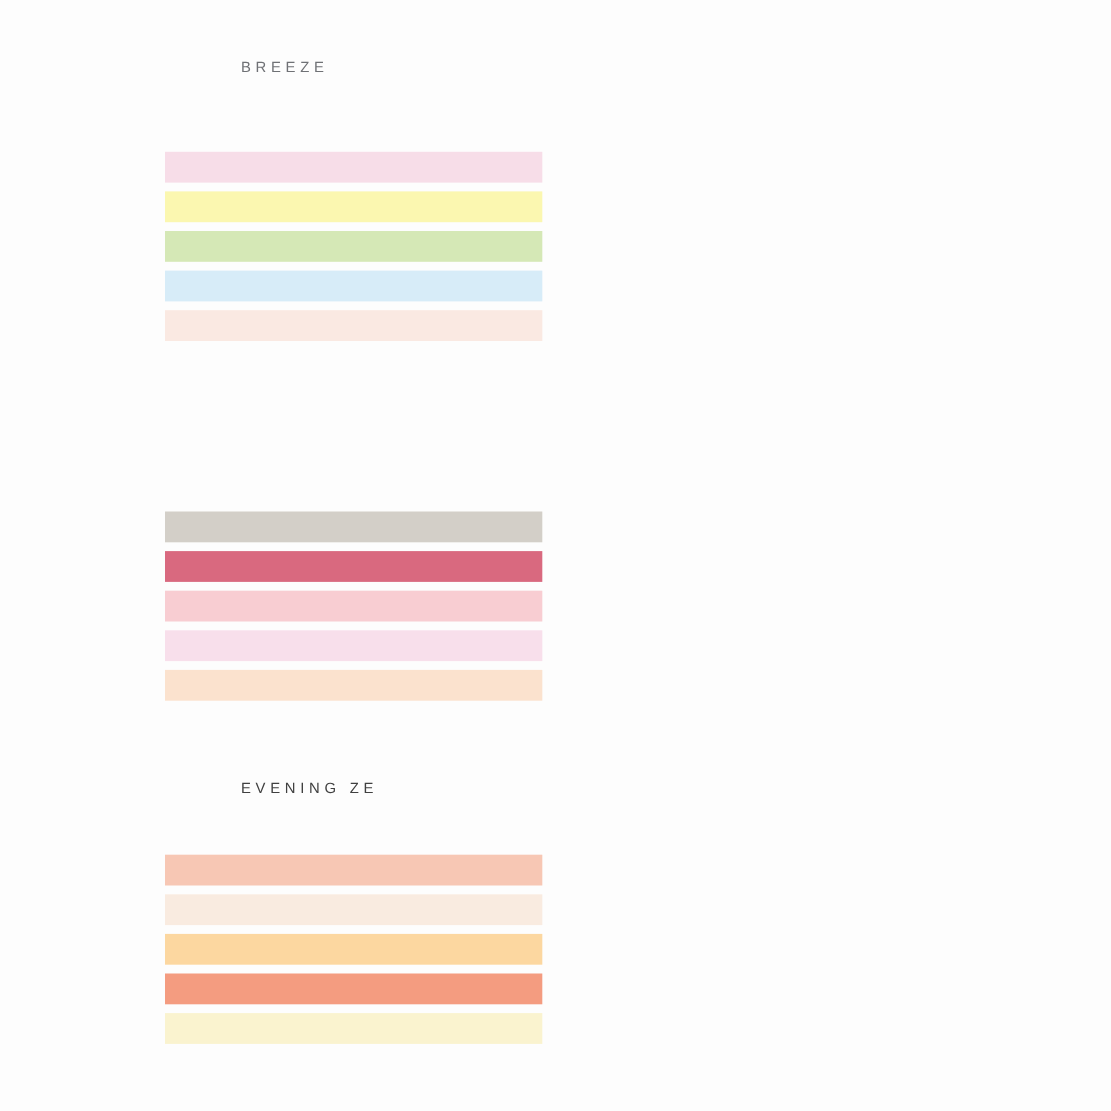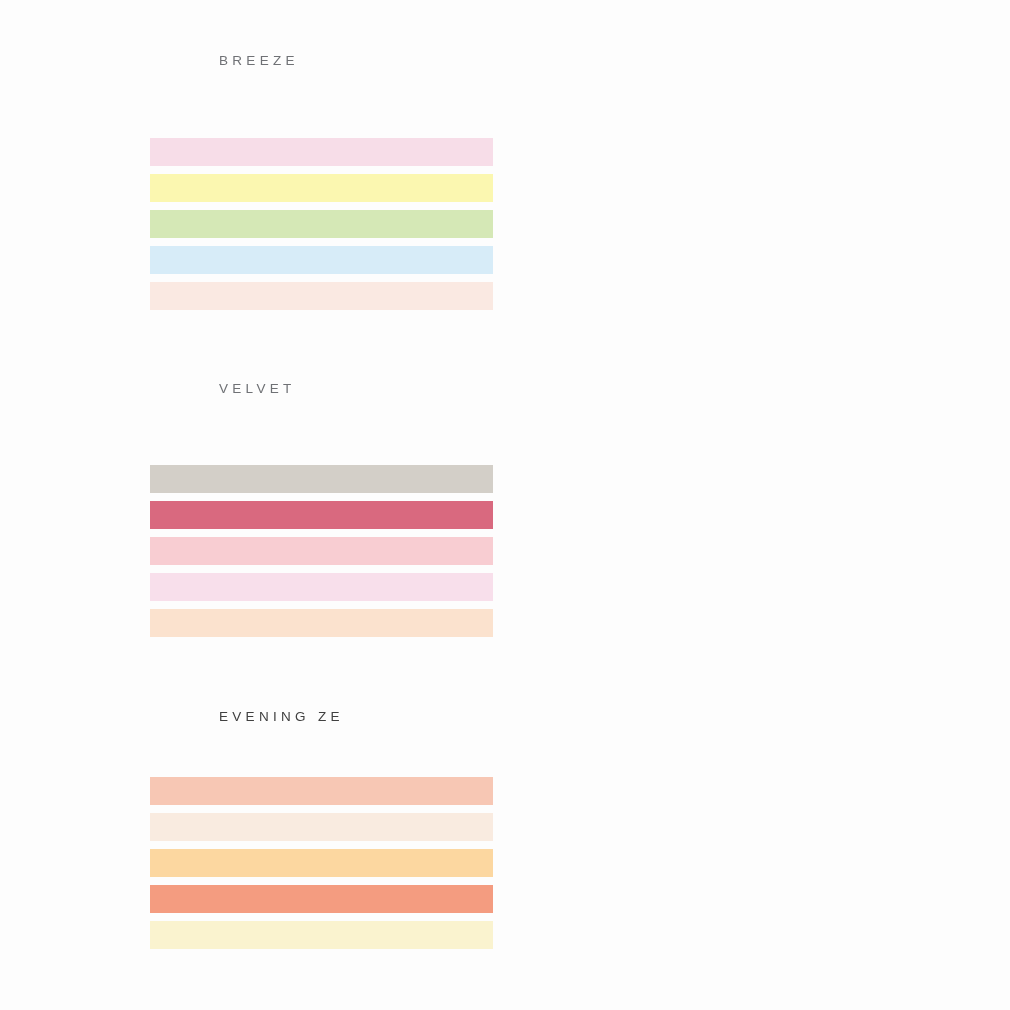--- a/index.html
+++ b/index.html
@@ -80,21 +80,20 @@
       <div class="swatch" style="background-color: rgb(250, 233, 226);"></div>
     </div>
   </div>
 
   <div class="palette-card col-right row-1">
     <div class="palette-title" style="color: rgb(111, 113, 117);">DRIZZLE</div>
 
   </div>
 
   <div class="palette-card col-left row-2">
-    <div class="palette-title" style="color: rgb(111, 113, 117);">VELVET</div>
     <div class="swatch-stack">
       <div class="swatch" style="background-color: rgb(211, 207, 200);"></div>
       <div class="swatch" style="background-color: rgb(217, 105, 127);"></div>
       <div class="swatch" style="background-color: rgb(248, 205, 210);"></div>
       <div class="swatch" style="background-color: rgb(248, 223, 235);"></div>
       <div class="swatch" style="background-color: rgb(251, 226, 206);"></div>
     </div>
   </div>
 
   <div class="palette-card col-right row-2">

